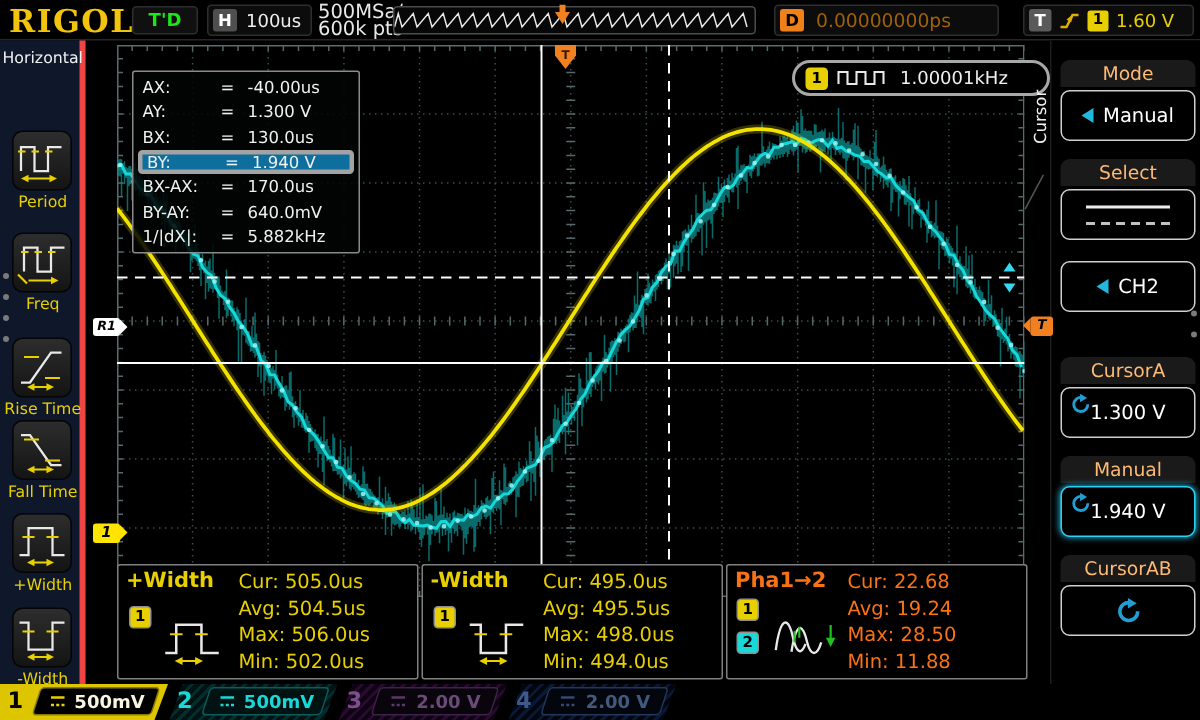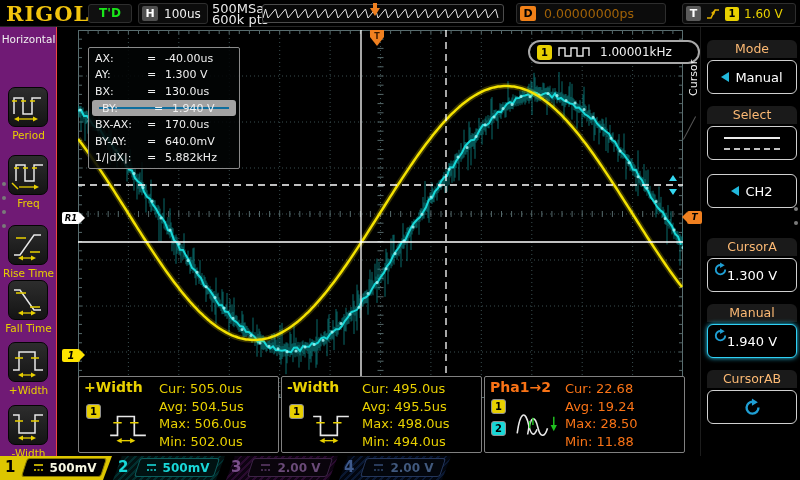--- a/index.html
+++ b/index.html
@@ -31,22 +31,22 @@
   .dval{color:#a16207;font-size:12.5px;}
   .tbox{position:absolute;left:682px;top:3px;width:114px;height:21px;background:#0c0c0c;
     border:1px solid #2e2e2e;border-radius:3px;display:flex;align-items:center;gap:5px;padding:0 3px;}
   .tbadge{width:15px;height:15px;background:#5a5a5a;border-radius:2px;color:#fff;font-weight:bold;
     font-size:11px;text-align:center;line-height:15px;}
   .onebadge{width:14px;height:14px;background:#e8d000;border-radius:2px;color:#000;font-weight:bold;
     font-size:10px;text-align:center;line-height:14px;}
   .tlev{color:#e8d000;font-size:12px;}
 
   
-  .leftmenu{position:absolute;left:0;top:27px;width:57px;height:429px;background:#701a75;z-index:50;
-    border-right:1px solid #ef4444;}
+  .leftmenu{position:absolute;left:0;top:27px;width:57px;height:429px;background:#0f172a;z-index:50;
+    border-right:4px solid #ef4444;}
   .lm-title{position:absolute;left:0;top:6px;width:57px;text-align:center;color:#f0f0f0;font-size:10.5px;}
   .lm-item .ibox{position:absolute;left:8px;width:40px;height:40px;border-radius:7px;
     background:linear-gradient(#2d2d2d,#141414);border:1px solid #050505;}
   .lm-item .ilab{position:absolute;left:0;width:57px;text-align:center;color:#e8d000;font-size:10.5px;}
   .ldot{position:absolute;left:2px;width:4px;height:4px;border-radius:50%;background:#7a7a7a;}
 
   
   #wave-svg{position:absolute;left:78px;top:30px;z-index:5;}
   .marker{position:absolute;z-index:25;font-weight:bold;text-align:center;font-style:italic;}
   .m-r1{left:62px;top:212px;width:18px;height:12px;background:#fff;border-radius:2px;
@@ -62,21 +62,21 @@
   .m-tl::before{content:"";position:absolute;left:-5px;top:1px;border:5.5px solid transparent;
     border-right:5px solid #f08020;border-left:0;}
 
   
   .creadout{position:absolute;left:88px;top:47px;width:152px;background:rgba(2,4,4,0.88);
     border:1px solid #8a8a8a;border-radius:2px;z-index:30;padding:2px 3px;}
   .crow{display:flex;height:16.6px;align-items:center;font-size:11px;color:#f0f0f0;padding:0 3px;}
   .crow .clab{width:52px;}
   .crow .ceq{width:18px;}
   .crow .cval{flex:1;}
-  .crow.hl{background:#0e6e9e;border:7px solid #a3a3a3;border-radius:3px;}
+  .crow.hl{background:#0e6e9e;border:3px solid #a3a3a3;border-radius:3px;}
 
   
   .freqbadge{position:absolute;left:528px;top:40px;width:172px;height:24px;background:#000;
     border:2px solid #a8a8a8;border-radius:12px;z-index:30;display:flex;align-items:center;
     gap:6px;padding:0 7px;}
   .fb-one{width:15px;height:15px;background:#e8d000;border-radius:3px;color:#000;font-weight:bold;
     font-size:10px;text-align:center;line-height:15px;}
   .fb-val{color:#f0f0f0;font-size:12px;}
 
   

